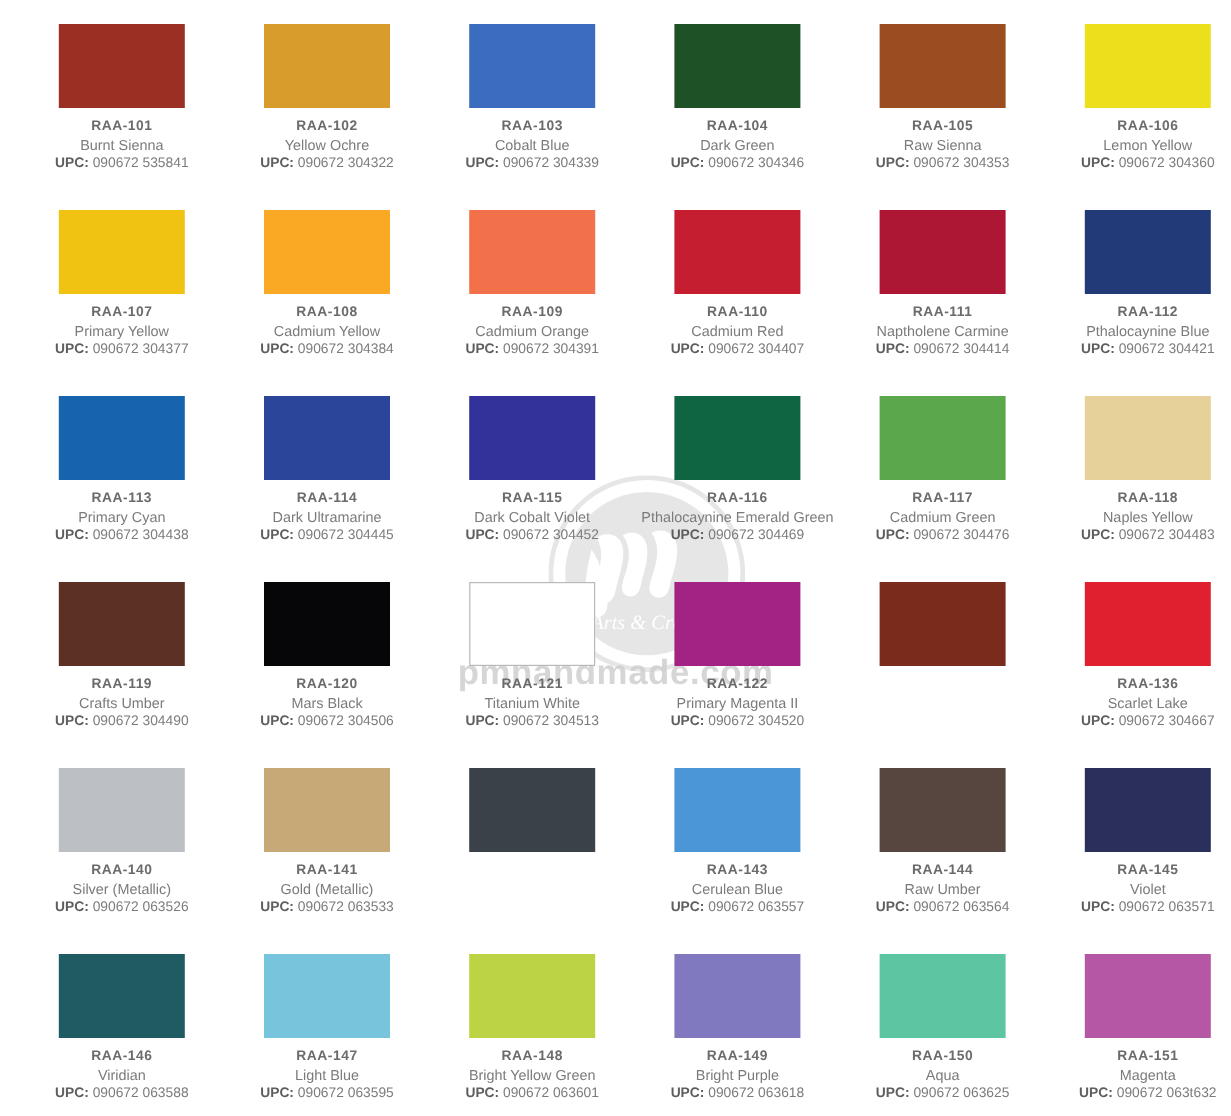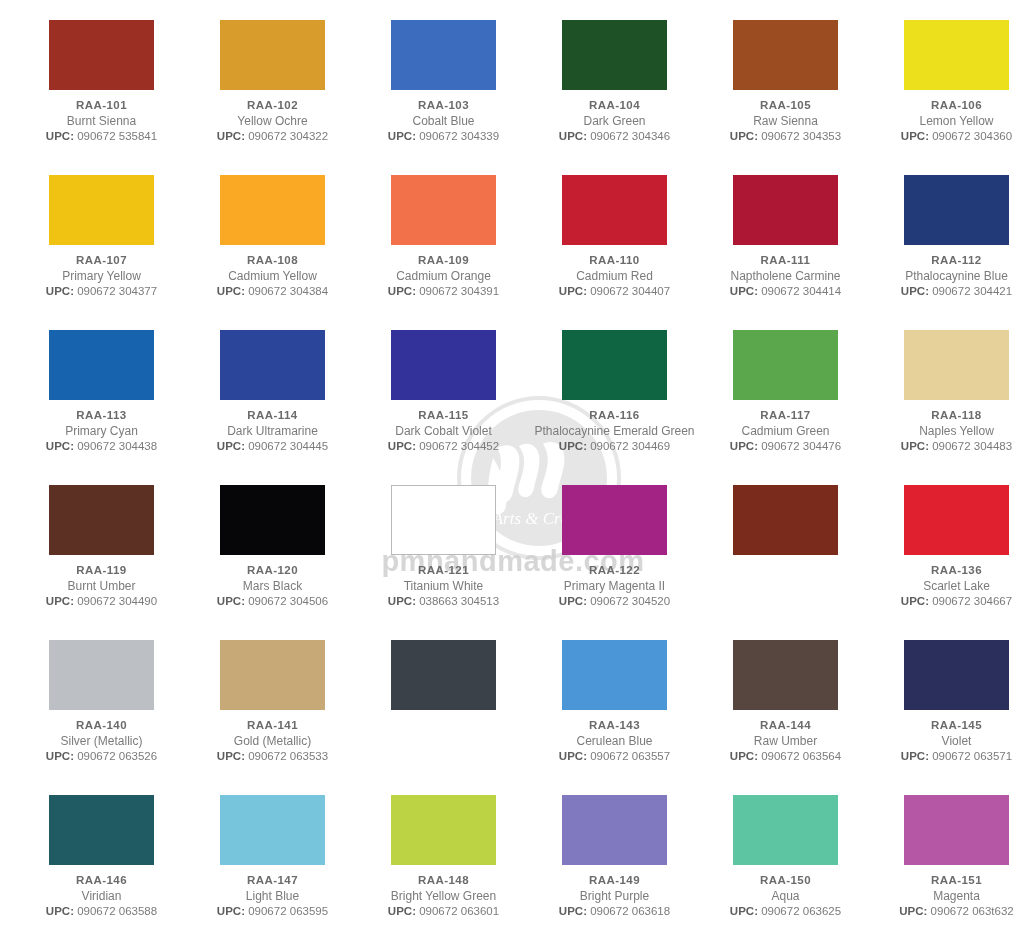--- a/index.html
+++ b/index.html
@@ -268,38 +268,38 @@
       <div class="swatch-meta">
         <div class="swatch-code">RAA-118</div>
         <div class="swatch-name">Naples Yellow</div>
         <div class="swatch-upc"><span class="upc-label">UPC:</span> <span>090672 304483</span></div>
       </div>
     </div>
     <div class="swatch-cell">
       <div class="swatch-chip" style="background-color: rgb(92, 49, 36);"></div>
       <div class="swatch-meta">
         <div class="swatch-code">RAA-119</div>
-        <div class="swatch-name">Burnt Umber</div>
+        <div class="swatch-name">Crafts Umber</div>
         <div class="swatch-upc"><span class="upc-label">UPC:</span> <span>090672 304490</span></div>
       </div>
     </div>
     <div class="swatch-cell">
       <div class="swatch-chip" style="background-color: rgb(6, 6, 8);"></div>
       <div class="swatch-meta">
         <div class="swatch-code">RAA-120</div>
         <div class="swatch-name">Mars Black</div>
         <div class="swatch-upc"><span class="upc-label">UPC:</span> <span>090672 304506</span></div>
       </div>
     </div>
     <div class="swatch-cell">
       <div class="swatch-chip bordered" style="background-color: rgb(255, 255, 255);"></div>
       <div class="swatch-meta">
         <div class="swatch-code">RAA-121</div>
         <div class="swatch-name">Titanium White</div>
-        <div class="swatch-upc"><span class="upc-label">UPC:</span> <span>038663 304513</span></div>
+        <div class="swatch-upc"><span class="upc-label">UPC:</span> <span>090672 304513</span></div>
       </div>
     </div>
     <div class="swatch-cell">
       <div class="swatch-chip" style="background-color: rgb(163, 35, 133);"></div>
       <div class="swatch-meta">
         <div class="swatch-code">RAA-122</div>
         <div class="swatch-name">Primary Magenta II</div>
         <div class="swatch-upc"><span class="upc-label">UPC:</span> <span>090672 304520</span></div>
       </div>
     </div>

